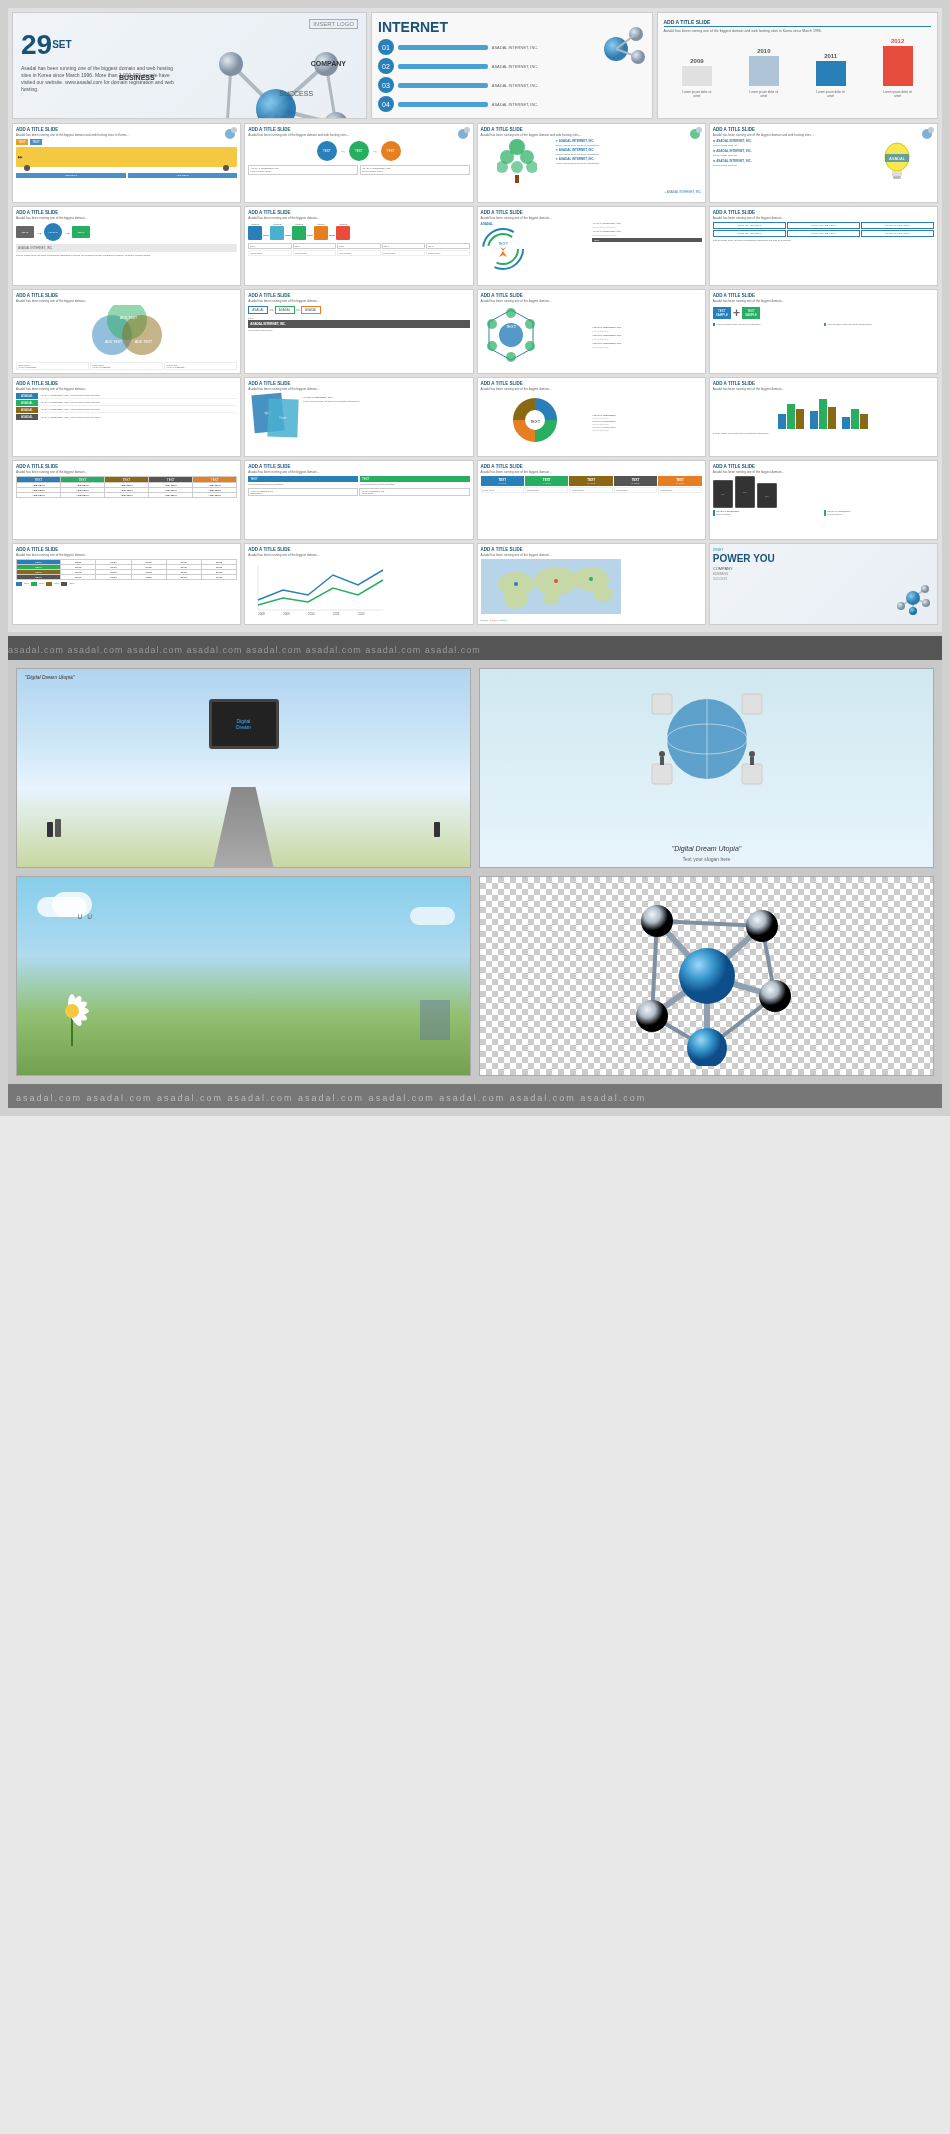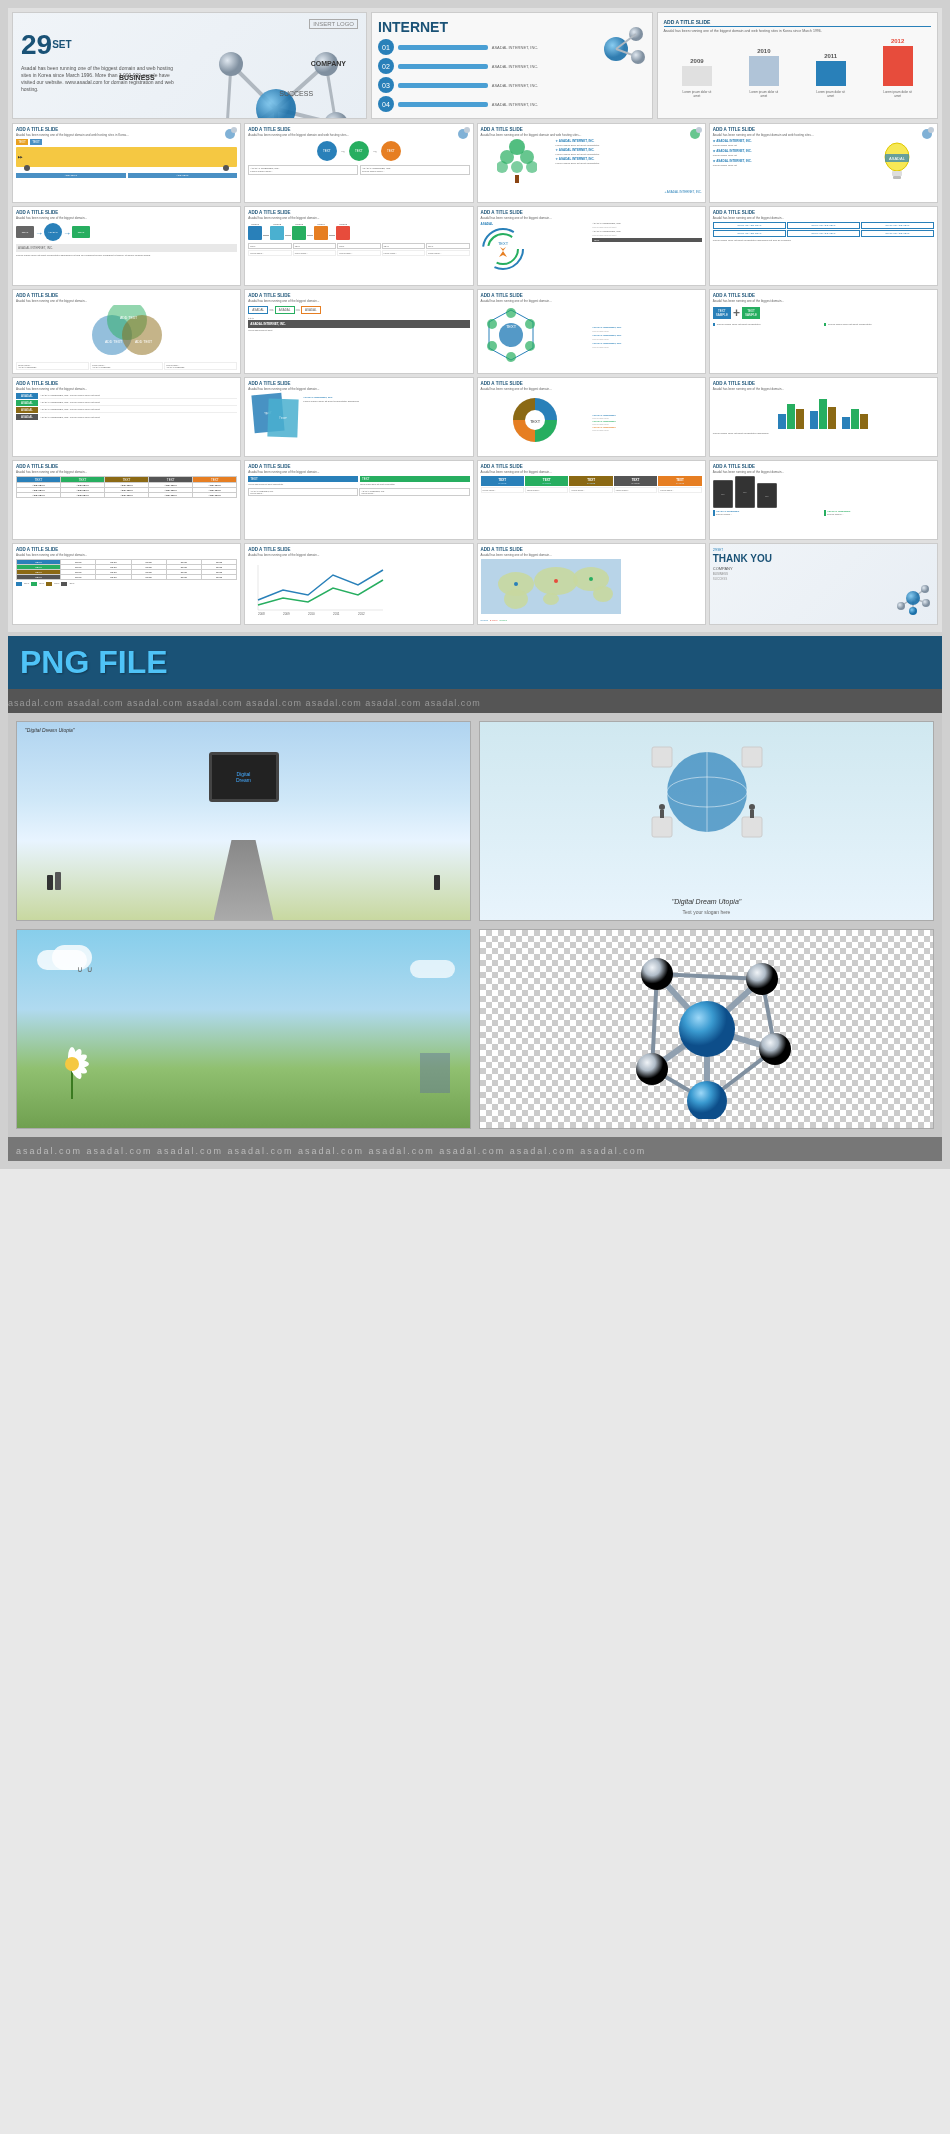--- a/index.html
+++ b/index.html
@@ -992,21 +992,21 @@
           <div style="display:flex;gap:2px;margin-top:1px;">
             <div style="font-size:2px;color:#2980b9;">● Lorem</div>
             <div style="font-size:2px;color:#e74c3c;">● Lorem</div>
             <div style="font-size:2px;color:#27ae60;">● Lorem</div>
           </div>
         </div>
       </div>
 
       <div class="slide-item" style="background:linear-gradient(135deg,#f0f4f8,#e8eef4);">
         <div style="font-size:4px;color:#2980b9;margin-bottom:1px;">29<span style="font-size:3px;">SET</span></div>
-        <div style="font-size:10px;font-weight:900;color:#1a5276;line-height:1.1;">THANK YOU</div>
+        <div style="font-size:10px;font-weight:900;color:#1a5276;line-height:1.1;">POWER YOU</div>
         <div style="font-size:4px;color:#555;margin-top:2px;">COMPANY</div>
         <div style="font-size:3px;color:#888;margin-top:1px;">BUSINESS</div>
         <div style="font-size:3px;color:#999;margin-top:1px;">SUCCESS</div>
 
         <div style="position:absolute;bottom:4px;right:4px;">
           <svg width="40" height="35" viewBox="0 0 40 35">
             <line x1="20" y1="17" x2="32" y2="8" stroke="#b0b8c0" stroke-width="1.5"></line>
             <line x1="20" y1="17" x2="33" y2="22" stroke="#b0b8c0" stroke-width="1.5"></line>
             <line x1="20" y1="17" x2="20" y2="30" stroke="#b0b8c0" stroke-width="1.5"></line>
             <line x1="20" y1="17" x2="8" y2="25" stroke="#b0b8c0" stroke-width="1.5"></line>
@@ -1031,23 +1031,20 @@
             </defs>
           </svg>
         </div>
       </div>
     </div>
 
   </div>
 
   <div class="png-section">
 
-    <div class="png-header">
-      <div class="png-header-text">PNG FILE</div>
-    </div>
 
     <div class="png-watermark-strip">
       <span class="png-watermark-text">asadal.com  asadal.com  asadal.com  asadal.com  asadal.com  asadal.com  asadal.com  asadal.com</span>
     </div>
 
     <div class="png-images-grid">
 
       <div class="png-image-placeholder checkerboard" style="height:200px;">
         <div style="position:relative;width:100%;height:100%;overflow:hidden;">
 

